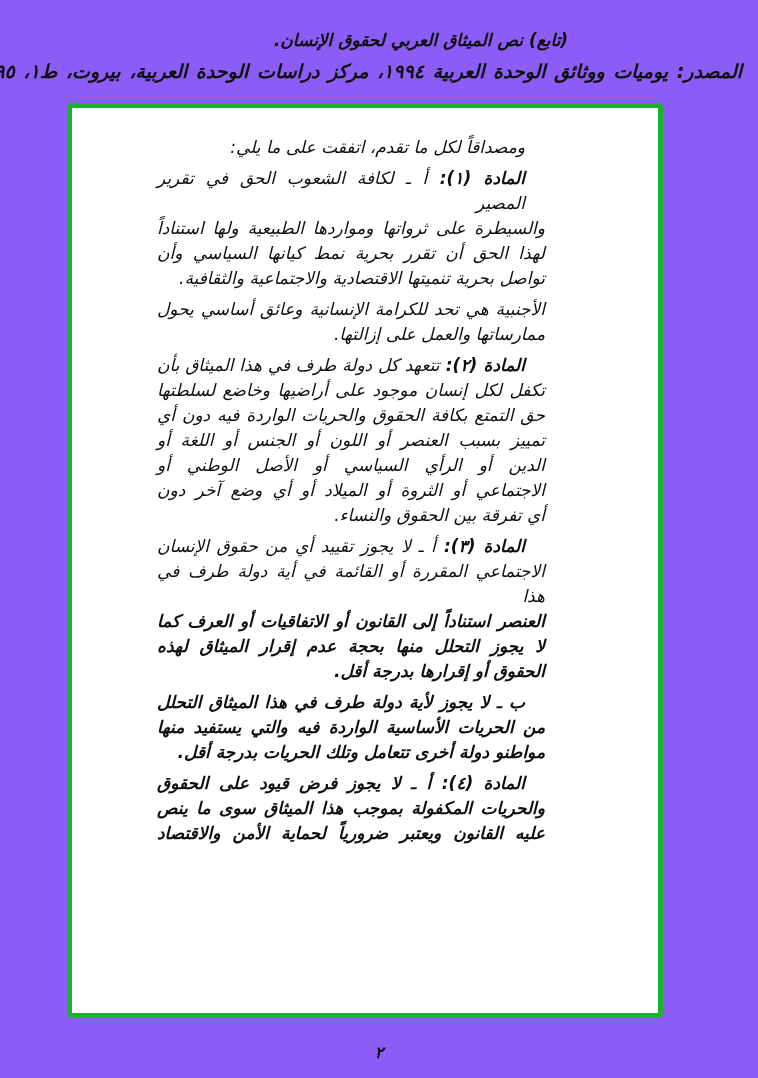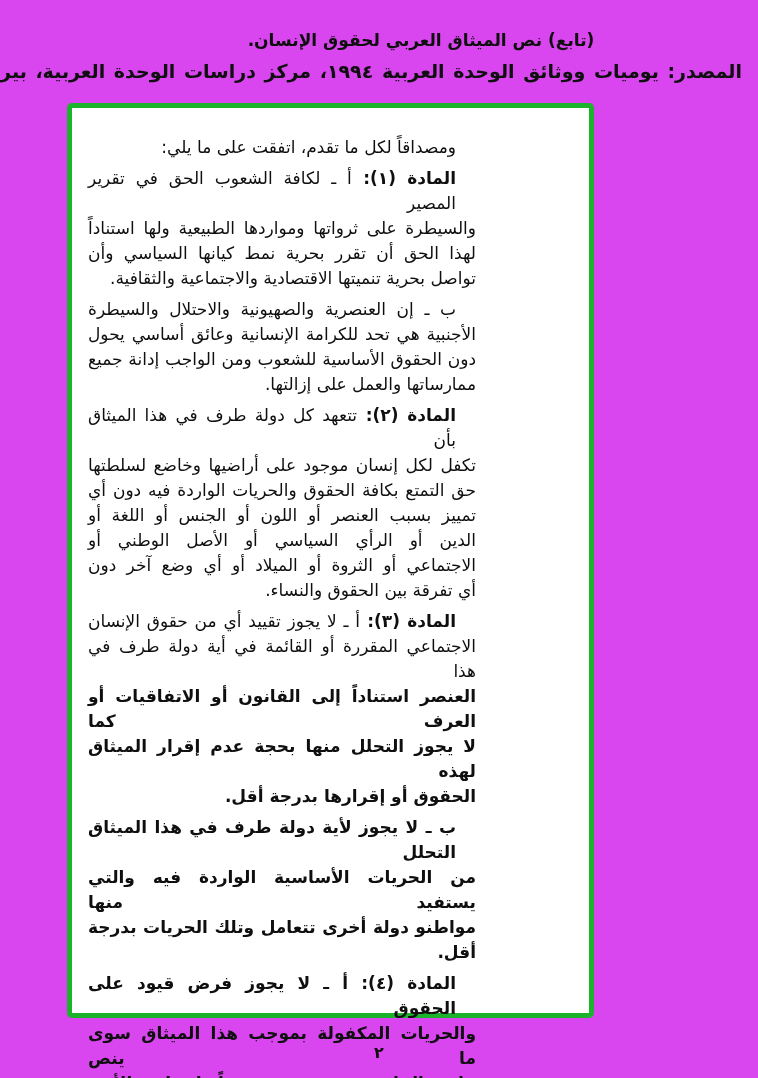--- a/index.html
+++ b/index.html
@@ -1,32 +1,33 @@
 <!DOCTYPE html>
 <html lang="ar"><head>
 <meta charset="utf-8">
 <style>
   html,body { margin:0; padding:0; background:#ffffff; }
   .page {
     position:relative; width:758px; height:1078px; overflow:hidden;
-    background:#d946ef; color:#0f0f0f;
+    background:#8b5cf6; color:#0f0f0f;
     font-family:"DejaVu Sans", sans-serif;
+    font-style:italic;
   }
   .hdr-title {
     position:absolute; top:30px; left:0; width:758px;
     direction:rtl; text-align:center; transform:translateX(42px);
     font-size:17px; font-weight:bold; letter-spacing:0;
   }
   .hdr-source {
     position:absolute; top:60px; left:12px; right:16px;
     direction:rtl; text-align:left; white-space:nowrap;
     font-size:19px; font-weight:bold; word-spacing:2px;
   }
   .charter-box {
-    position:absolute; left:67px; top:103px; width:527px; height:915px;
+    position:absolute; left:67px; top:103px; width:596px; height:915px;
     box-sizing:border-box; border:5px solid #1cb32c; border-radius:5px;
     background:#ffffff;
   }
   .charter-text {
     position:absolute; top:27px; right:113px; width:388px;
     direction:rtl;
   }
   .para { margin:0 0 6px 0; }
   .line {
     font-size:17px; line-height:25px;
@@ -51,23 +52,21 @@
         <div class="para">
           <div class="line first last"><span class="seg">ومصداقاً لكل ما تقدم، اتفقت على ما يلي:</span></div>
         </div>
         <div class="para">
           <div class="line first"><span class="seg b">المادة (١): </span><span class="seg">أ ـ لكافة الشعوب الحق في تقرير المصير</span></div>
           <div class="line"><span class="seg">والسيطرة على ثرواتها ومواردها الطبيعية ولها استناداً</span></div>
           <div class="line"><span class="seg">لهذا الحق أن تقرر بحرية نمط كيانها السياسي وأن</span></div>
           <div class="line last"><span class="seg">تواصل بحرية تنميتها الاقتصادية والاجتماعية والثقافية.</span></div>
         </div>
         <div class="para">
-          <div class="line first"><span class="seg">ب ـ إن العنصرية والصهيونية والاحتلال والسيطرة</span></div>
           <div class="line"><span class="seg">الأجنبية هي تحد للكرامة الإنسانية وعائق أساسي يحول</span></div>
-          <div class="line"><span class="seg">دون الحقوق الأساسية للشعوب ومن الواجب إدانة جميع</span></div>
           <div class="line last"><span class="seg">ممارساتها والعمل على إزالتها.</span></div>
         </div>
         <div class="para">
           <div class="line first"><span class="seg b">المادة (٢): </span><span class="seg">تتعهد كل دولة طرف في هذا الميثاق بأن</span></div>
           <div class="line"><span class="seg">تكفل لكل إنسان موجود على أراضيها وخاضع لسلطتها</span></div>
           <div class="line"><span class="seg">حق التمتع بكافة الحقوق والحريات الواردة فيه دون أي</span></div>
           <div class="line"><span class="seg">تمييز بسبب العنصر أو اللون أو الجنس أو اللغة أو</span></div>
           <div class="line"><span class="seg">الدين أو الرأي السياسي أو الأصل الوطني أو</span></div>
           <div class="line"><span class="seg">الاجتماعي أو الثروة أو الميلاد أو أي وضع آخر دون</span></div>
           <div class="line last"><span class="seg">أي تفرقة بين الحقوق والنساء.</span></div>

